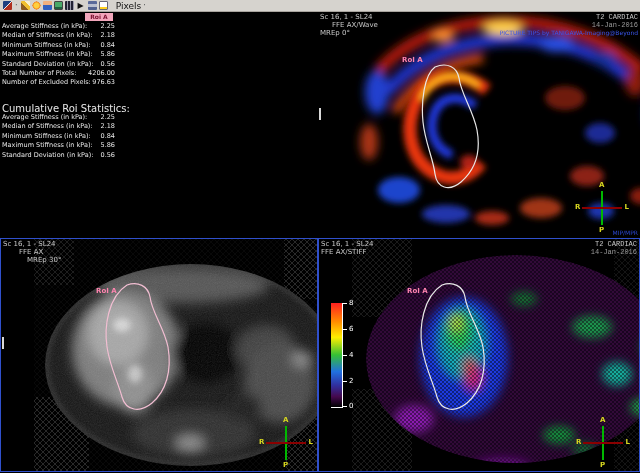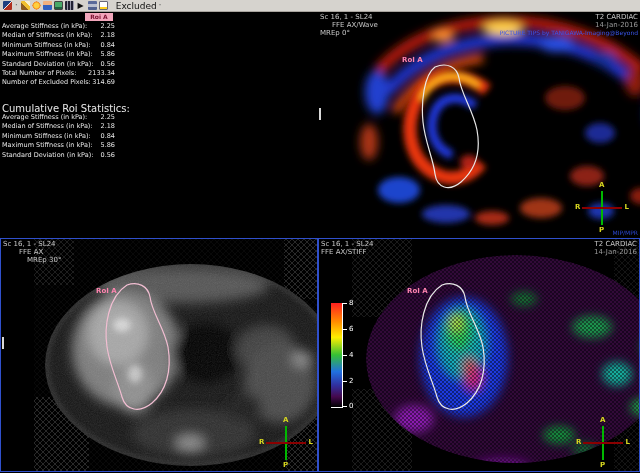--- a/index.html
+++ b/index.html
@@ -19,21 +19,21 @@
   .ic-save{background:linear-gradient(180deg,#5a6a9a 28%,#b9bfd0 28% 62%,#51618f 62%);}
   .ic-report{background:linear-gradient(180deg,#ffffff 75%,#ffd020 75%);border:1px solid #667;box-sizing:border-box;}
   .tb-dot{color:#555;font-size:8px;line-height:10px;margin:0 2px;}
   .tb-play{font-size:8px;line-height:10px;color:#101010;margin:0 3px;}
   .tb-label{font-size:9px;color:#111;margin-left:7px;line-height:12px;}
 
   
   .panel{position:absolute;background:#000;overflow:hidden;box-sizing:border-box;padding-left:33px;}
   .ann{position:absolute;font-size:7px;line-height:8px;color:#c8c8c8;white-space:nowrap;}
   .ann-dim{color:#9a9a9a;}
-  .ann-right{text-align:right;}
+  .ann-right{text-align:right;font-family:Liberation Mono, monospace;}
   .roi-tag{position:absolute;font-size:7px;font-weight:bold;color:#ff85b0;white-space:nowrap;}
   .watermark{position:absolute;font-size:6px;color:#3a55e8;white-space:nowrap;}
   .mode-tag{position:absolute;font-size:6px;color:#2a46cc;white-space:nowrap;}
   .edge-mark{position:absolute;left:1px;width:2px;height:12px;background:#d8d8d8;}
 
   
   #stats{left:0;top:12px;width:378px;height:226px;border-right:1px solid #555;}
   .roi-col-header{position:absolute;left:85px;top:1px;width:28px;height:8px;background:#f2a6bb;
                   color:#7a1030;font-size:6px;line-height:8px;text-align:center;font-weight:bold;}
   .stat-rows{position:absolute;left:2px;width:113px;}
@@ -69,21 +69,21 @@
     <span class="ic ic-pattern"></span>
     <span class="tb-dot">·</span>
     <span class="ic ic-brush"></span>
     <span class="ic ic-sun"></span>
     <span class="ic ic-people"></span>
     <span class="ic ic-screen"></span>
     <span class="ic ic-film"></span>
     <span class="tb-play">▶</span>
     <span class="ic ic-save"></span>
     <span class="ic ic-report"></span>
-    <span class="tb-label">Excluded</span>
+    <span class="tb-label">Pixels</span>
     <span class="tb-dot">·</span>
   </div>
 
   <div id="stats" class="panel">
     <div class="roi-col-header">Roi A</div>
 
     <div class="stat-rows" style="top:9px;">
       <div class="stat-row">
           <span class="lb">Average Stiffness (in kPa):</span>
           <span class="vl">2.25</span>
@@ -99,25 +99,25 @@
       <div class="stat-row">
           <span class="lb">Maximum Stiffness (in kPa):</span>
           <span class="vl">5.86</span>
         </div>
       <div class="stat-row">
           <span class="lb">Standard Deviation (in kPa):</span>
           <span class="vl">0.56</span>
         </div>
       <div class="stat-row">
           <span class="lb">Total Number of Pixels:</span>
-          <span class="vl">2133.34</span>
+          <span class="vl">4206.00</span>
         </div>
       <div class="stat-row">
           <span class="lb">Number of Excluded Pixels:</span>
-          <span class="vl">314.69</span>
+          <span class="vl">976.63</span>
         </div>
     </div>
 
     <div class="cum-header">Cumulative Roi Statistics:</div>
 
     <div class="stat-rows" style="top:100px;">
       <div class="stat-row">
           <span class="lb">Average Stiffness (in kPa):</span>
           <span class="vl">2.25</span>
         </div>

